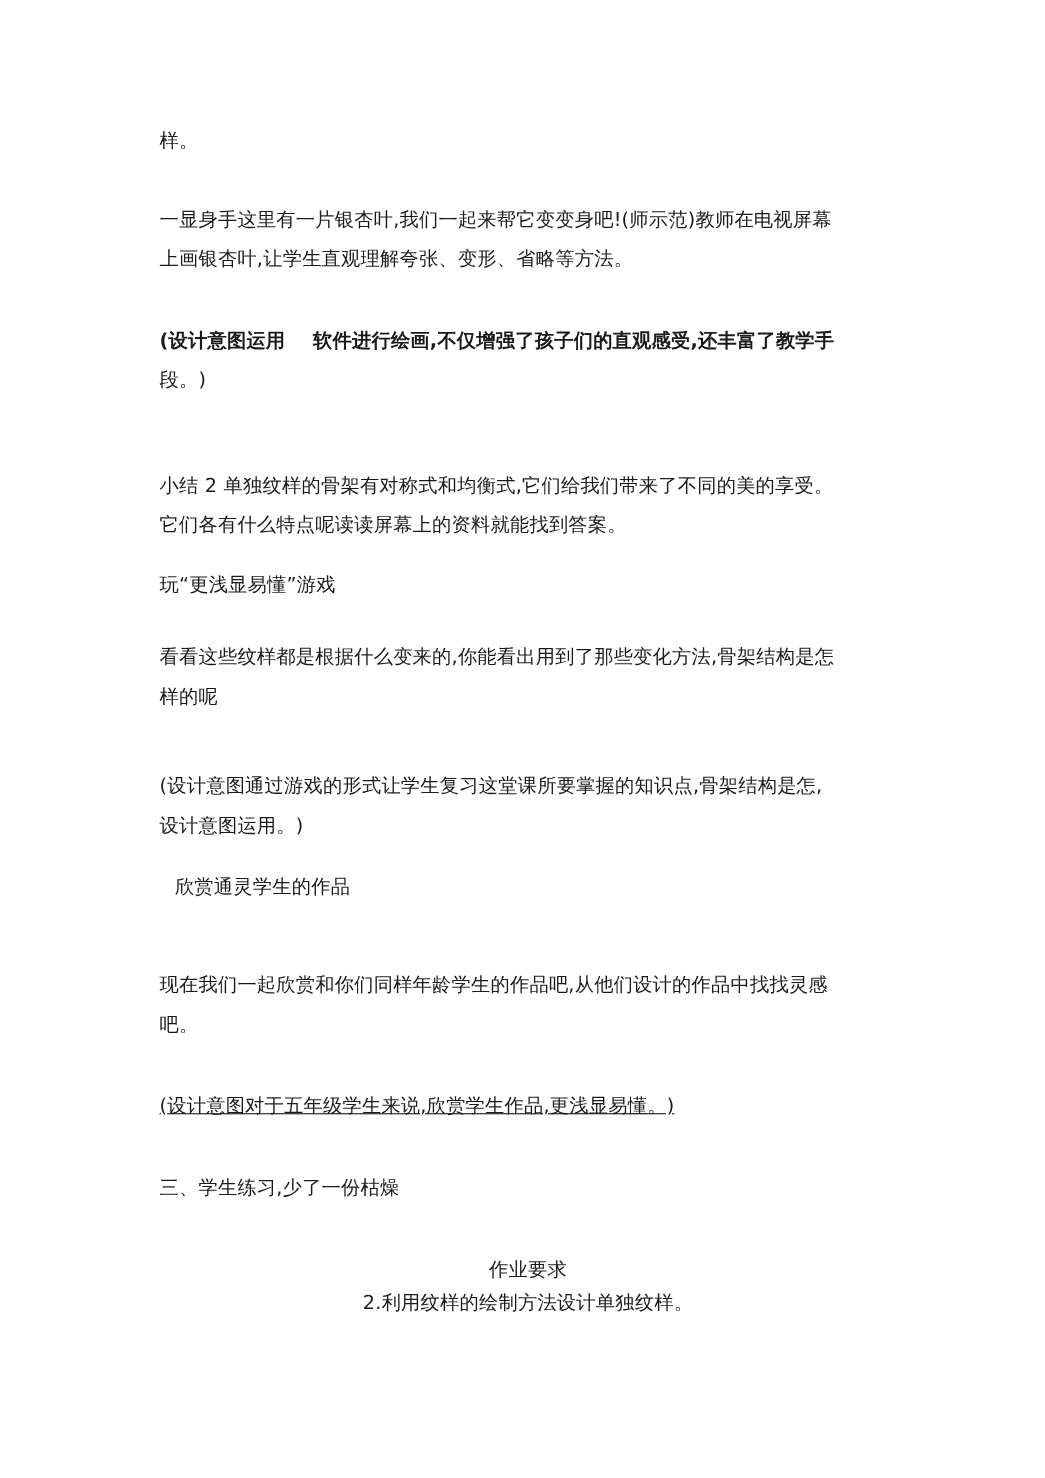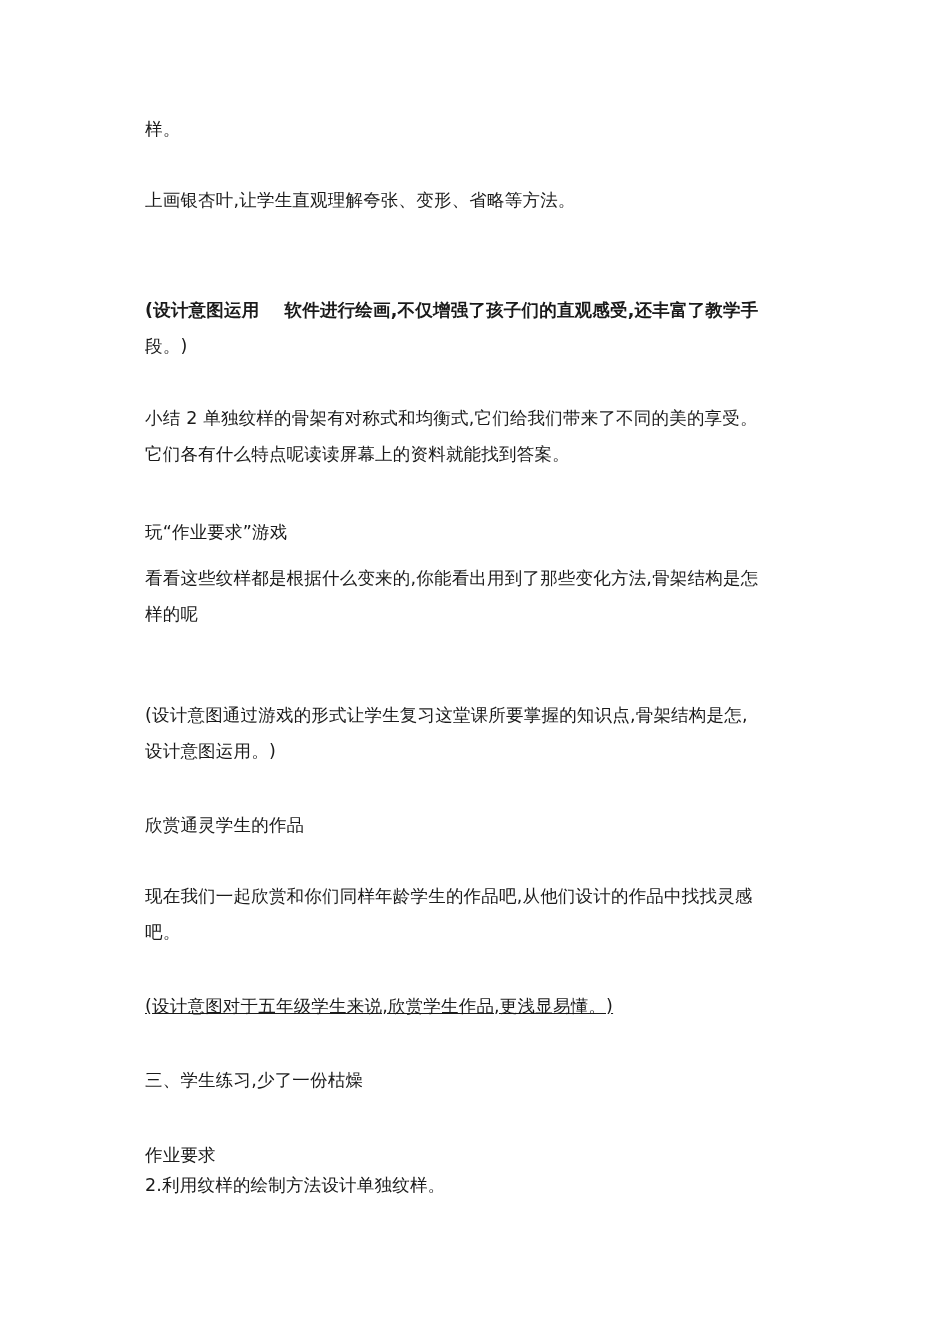--- a/index.html
+++ b/index.html
@@ -34,62 +34,63 @@
 </head>
 <body>
 
 <div class="page">
 
   <div class="para" style="top:111px;">
     <div>样。</div>
   </div>
 
   <div class="para" style="top:182px;">
+    <div>一显身手这里有一片银杏叶,我们一起来帮它变变身吧!(师示范)教师在电视屏幕</div>
     <div>上画银杏叶,让学生直观理解夸张、变形、省略等方法。</div>
   </div>
 
   <div class="para" style="top:292px;">
     <div style="white-space:pre;font-weight:bold;">(设计意图运用    软件进行绘画,不仅增强了孩子们的直观感受,还丰富了教学手</div>
     <div>段。)</div>
   </div>
 
-  <div class="para" style="top:400px;">
+  <div class="para" style="top:424px;">
     <div>小结 2 单独纹样的骨架有对称式和均衡式,它们给我们带来了不同的美的享受。</div>
     <div>它们各有什么特点呢读读屏幕上的资料就能找到答案。</div>
   </div>
 
   <div class="para" style="top:514px;">
-    <div>玩“作业要求”游戏</div>
+    <div>玩“更浅显易懂”游戏</div>
   </div>
 
-  <div class="para" style="top:560px;">
+  <div class="para" style="top:580px;">
     <div>看看这些纹样都是根据什么变来的,你能看出用到了那些变化方法,骨架结构是怎</div>
     <div>样的呢</div>
   </div>
 
   <div class="para" style="top:697px;">
     <div>(设计意图通过游戏的形式让学生复习这堂课所要掌握的知识点,骨架结构是怎,</div>
     <div>设计意图运用。)</div>
   </div>
 
-  <div class="para" style="top:807px;">
+  <div class="para" style="top:789px;margin-left:14px;">
     <div>欣赏通灵学生的作品</div>
   </div>
 
   <div class="para" style="top:878px;">
     <div>现在我们一起欣赏和你们同样年龄学生的作品吧,从他们设计的作品中找找灵感</div>
     <div>吧。</div>
   </div>
 
   <div class="para" style="top:988px;text-decoration:underline;">
     <div>(设计意图对于五年级学生来说,欣赏学生作品,更浅显易懂。)</div>
   </div>
 
   <div class="para" style="top:1062px;">
     <div>三、学生练习,少了一份枯燥</div>
   </div>
 
-  <div class="para" style="top:1140px; line-height:30px;">
+  <div class="para" style="top:1140px; line-height:30px;text-align:center;">
     <div>作业要求</div>
     <div>2.利用纹样的绘制方法设计单独纹样。</div>
   </div>
 
 </div>
 
 </body></html>

